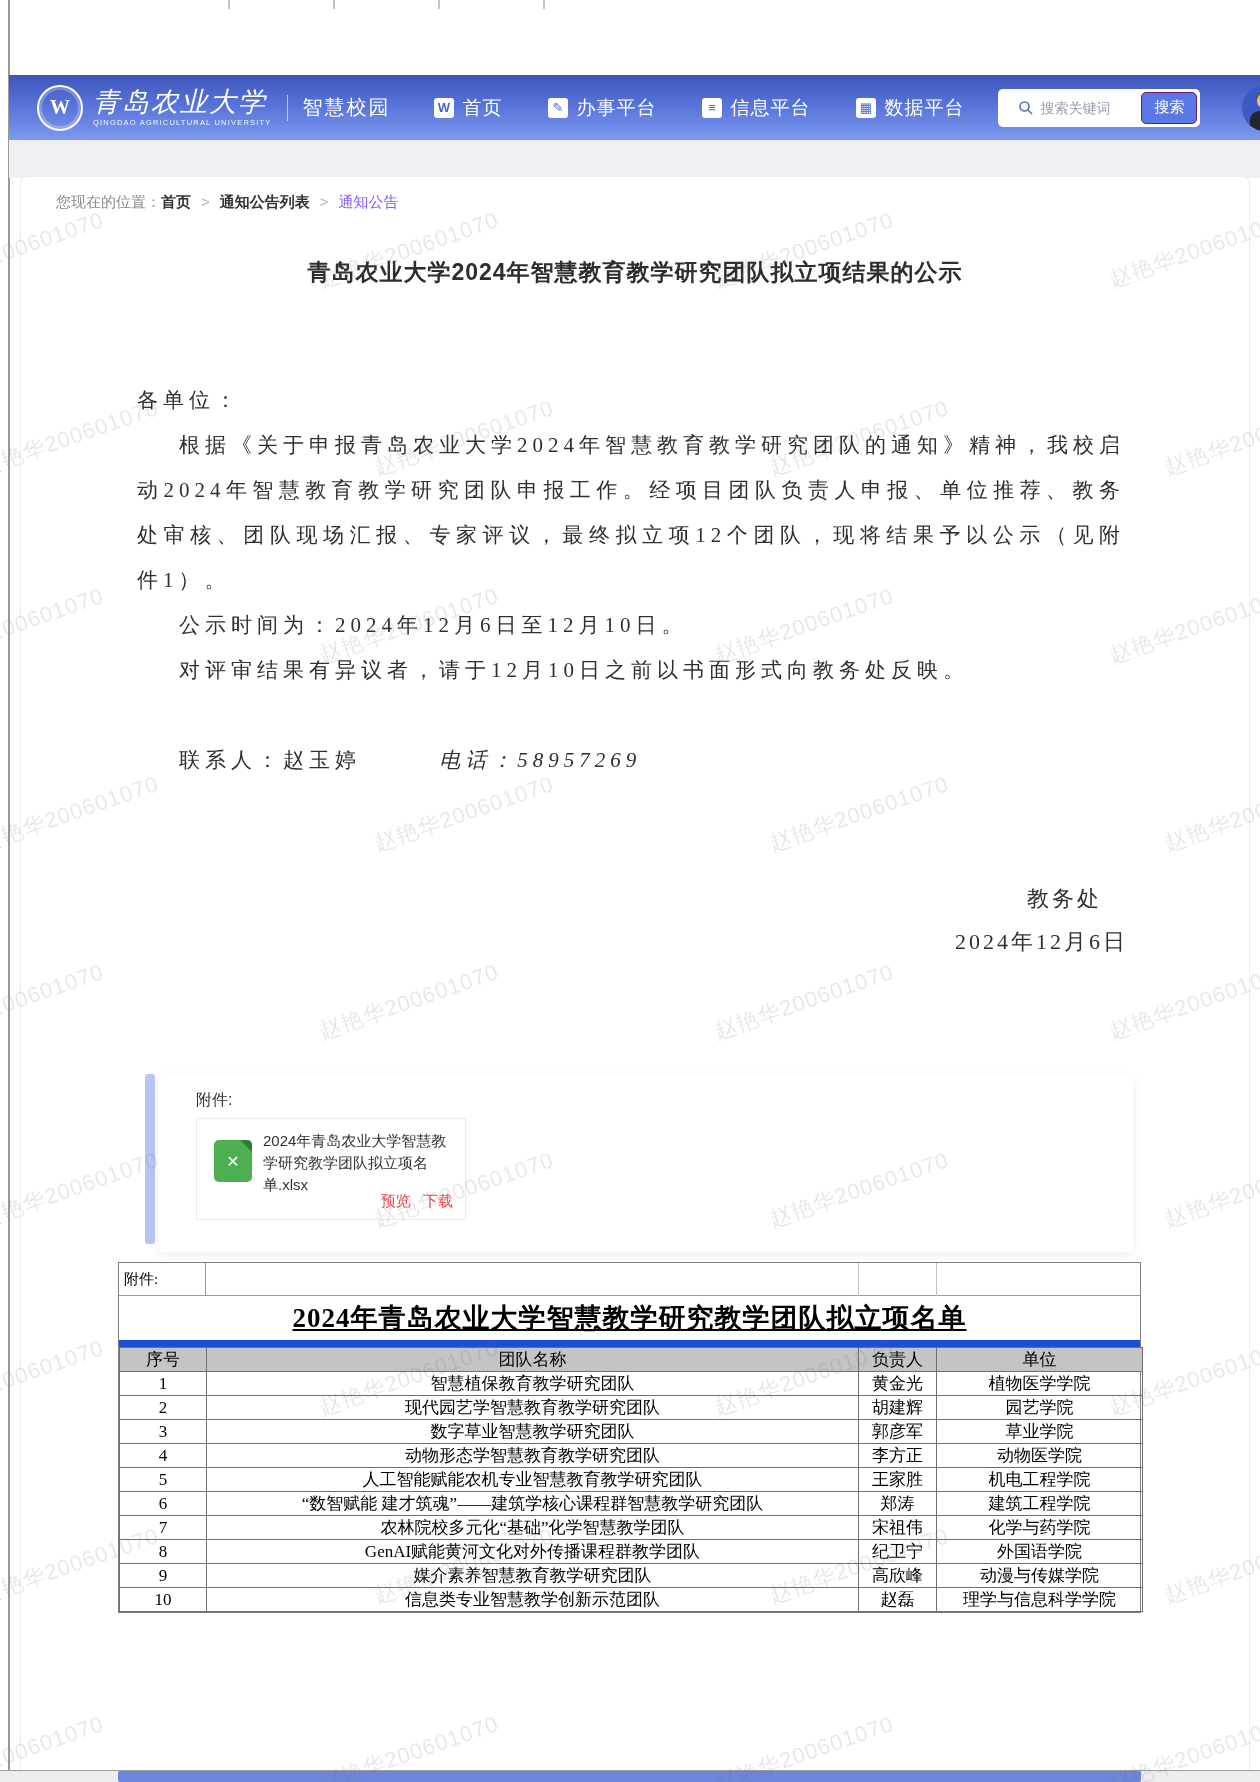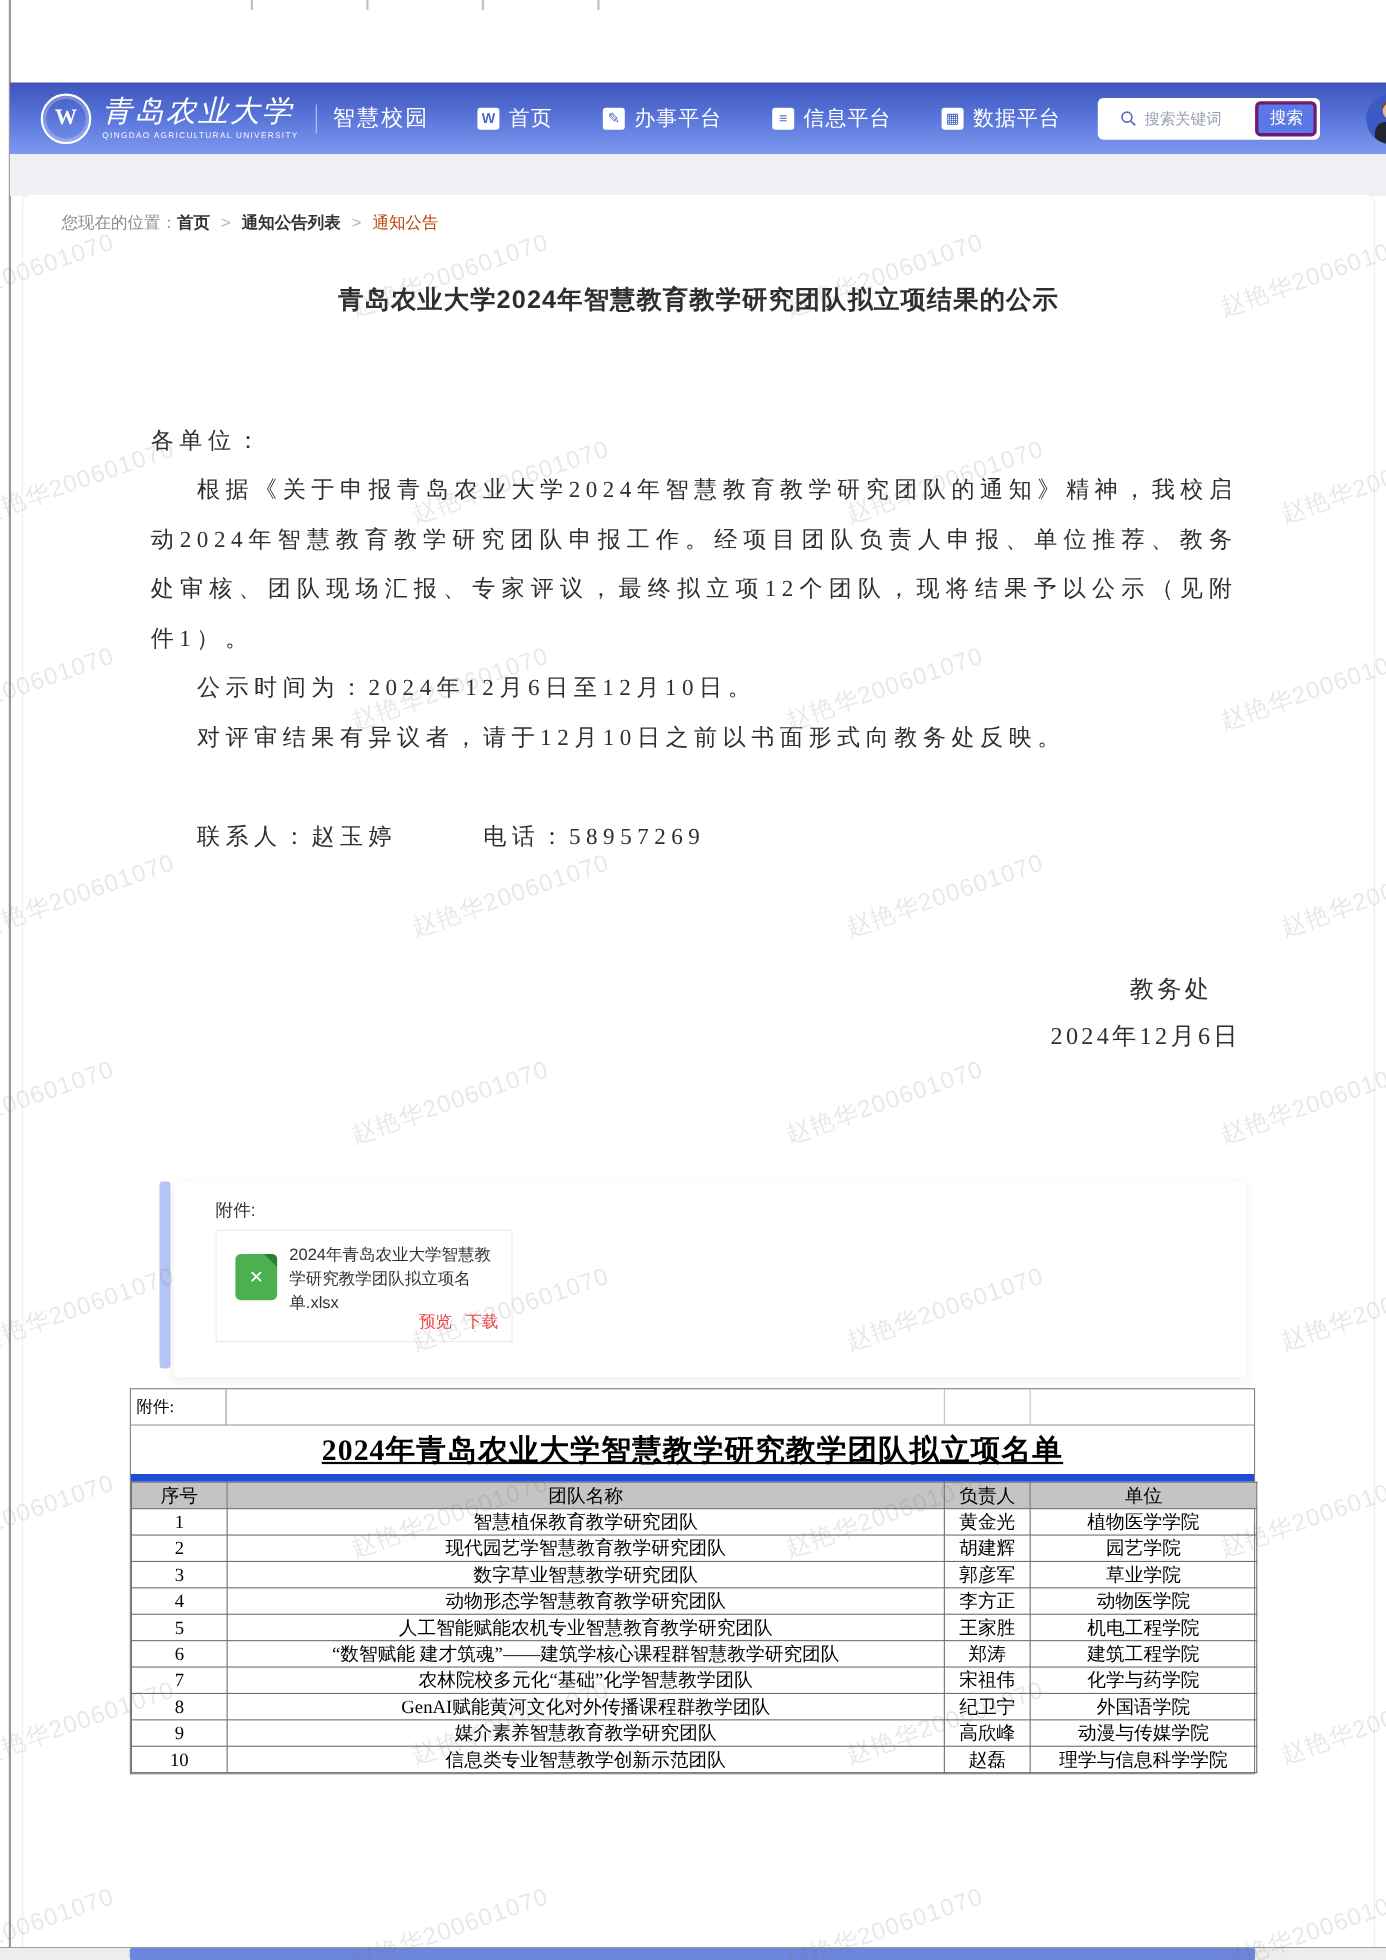--- a/index.html
+++ b/index.html
@@ -23,48 +23,48 @@
   .logo-divider { width:1px; height:26px; background:rgba(255,255,255,.6); margin:0 14px 0 16px; flex:none; }
   .portal { font-size:20px; letter-spacing:2px; flex:none; }
   .nav { display:flex; align-items:center; margin-left:44px; flex:none; }
   .nav-item { display:flex; align-items:center; margin-right:46px; font-size:19px; letter-spacing:1px; cursor:pointer; }
   .nav-ico { width:20px; height:20px; background:#fff; border-radius:3px; color:#4a66cc; font-size:13px; font-weight:bold;
     display:flex; align-items:center; justify-content:center; margin-right:8px; flex:none; }
   .searchbox { width:202px; height:38px; background:#fff; border-radius:5px; display:flex; align-items:center;
     padding-left:20px; position:relative; flex:none; }
   .searchbox input { border:none; outline:none; width:110px; font-size:14px; color:#555; background:transparent; }
   .searchbox input::placeholder { color:#9aa0b5; }
-  .search-btn { position:absolute; right:3px; top:3px; width:56px; height:32px; background:#5b79e6; border:3px solid #701a75;
+  .search-btn { position:absolute; right:3px; top:3px; width:56px; height:32px; background:#5b79e6; border:1px solid #701a75;
     border-radius:5px; color:#fff; font-size:15px; display:flex; align-items:center; justify-content:center; cursor:pointer; }
   .avatar { width:46px; height:46px; border-radius:50%; background:#3d59c6; margin-left:42px; position:relative; overflow:hidden; flex:none; }
   .avatar .head { position:absolute; left:15px; top:8px; width:16px; height:16px; border-radius:50%; background:#e9b98b; }
   .avatar .hair { position:absolute; left:14px; top:6px; width:18px; height:8px; border-radius:8px 8px 0 0; background:#7a4a2a; }
   .avatar .bodyy { position:absolute; left:8px; top:26px; width:30px; height:20px; border-radius:9px 9px 0 0; background:#23262e; }
 
   
   .gap-band { position:absolute; left:9px; top:140px; width:1251px; height:38px; background:#eef0f4; }
   .card { position:absolute; left:20px; top:176px; width:1230px; height:1606px; background:#fff;
     border-radius:8px 8px 0 0; border:1px solid #ededed; border-bottom:none; }
 
   .breadcrumb { position:absolute; left:56px; top:193px; font-size:15px; color:#8b8b8b; }
   .breadcrumb b { color:#333; font-weight:bold; }
   .crumb-sep { color:#b5b5b5; margin:0 10px; }
-  .crumb-last { color:#c2410c; }
+  .crumb-last { color:#8b5cf6; }
 
   .art-title { position:absolute; left:60px; top:257px; width:1150px; text-align:center;
     font-size:23px; font-weight:bold; color:#2e2e2e; letter-spacing:1px; }
   .art-meta { position:absolute; left:60px; top:313px; width:1150px; text-align:center; font-size:14px; color:#8f8f8f; }
   .art-meta span { margin:0 14px; }
 
   .art-body { position:absolute; left:137px; top:378px; width:988px;
     font-family:"Liberation Serif","DejaVu Serif",serif; font-size:21px; color:#2f2f2f;
     line-height:45px; letter-spacing:5px; text-align:justify; }
   .art-body p.ind { text-indent:2em; }
   .contact-line { margin-top:45px; }
-  .contact-line .tel { margin-left:68px; }
+  .contact-line .tel { margin-left:68px;font-style:italic; }
   .sign { position:absolute; right:132px; text-align:right; font-family:"Liberation Serif","DejaVu Serif",serif;
     font-size:22px; color:#2f2f2f; letter-spacing:3px; }
   .sign-org { top:884px; padding-right:26px; }
   .sign-date { top:927px; }
 
   
   .att-accent { position:absolute; left:145px; top:1074px; width:10px; height:170px; background:#b7c5f6; border-radius:3px; }
   .att-card { position:absolute; left:158px; top:1074px; width:975px; height:178px; background:#fff;
     border-radius:4px; box-shadow:0 3px 10px rgba(0,0,0,.07); }
   .att-label { position:absolute; left:38px; top:16px; font-size:16px; color:#333; }

